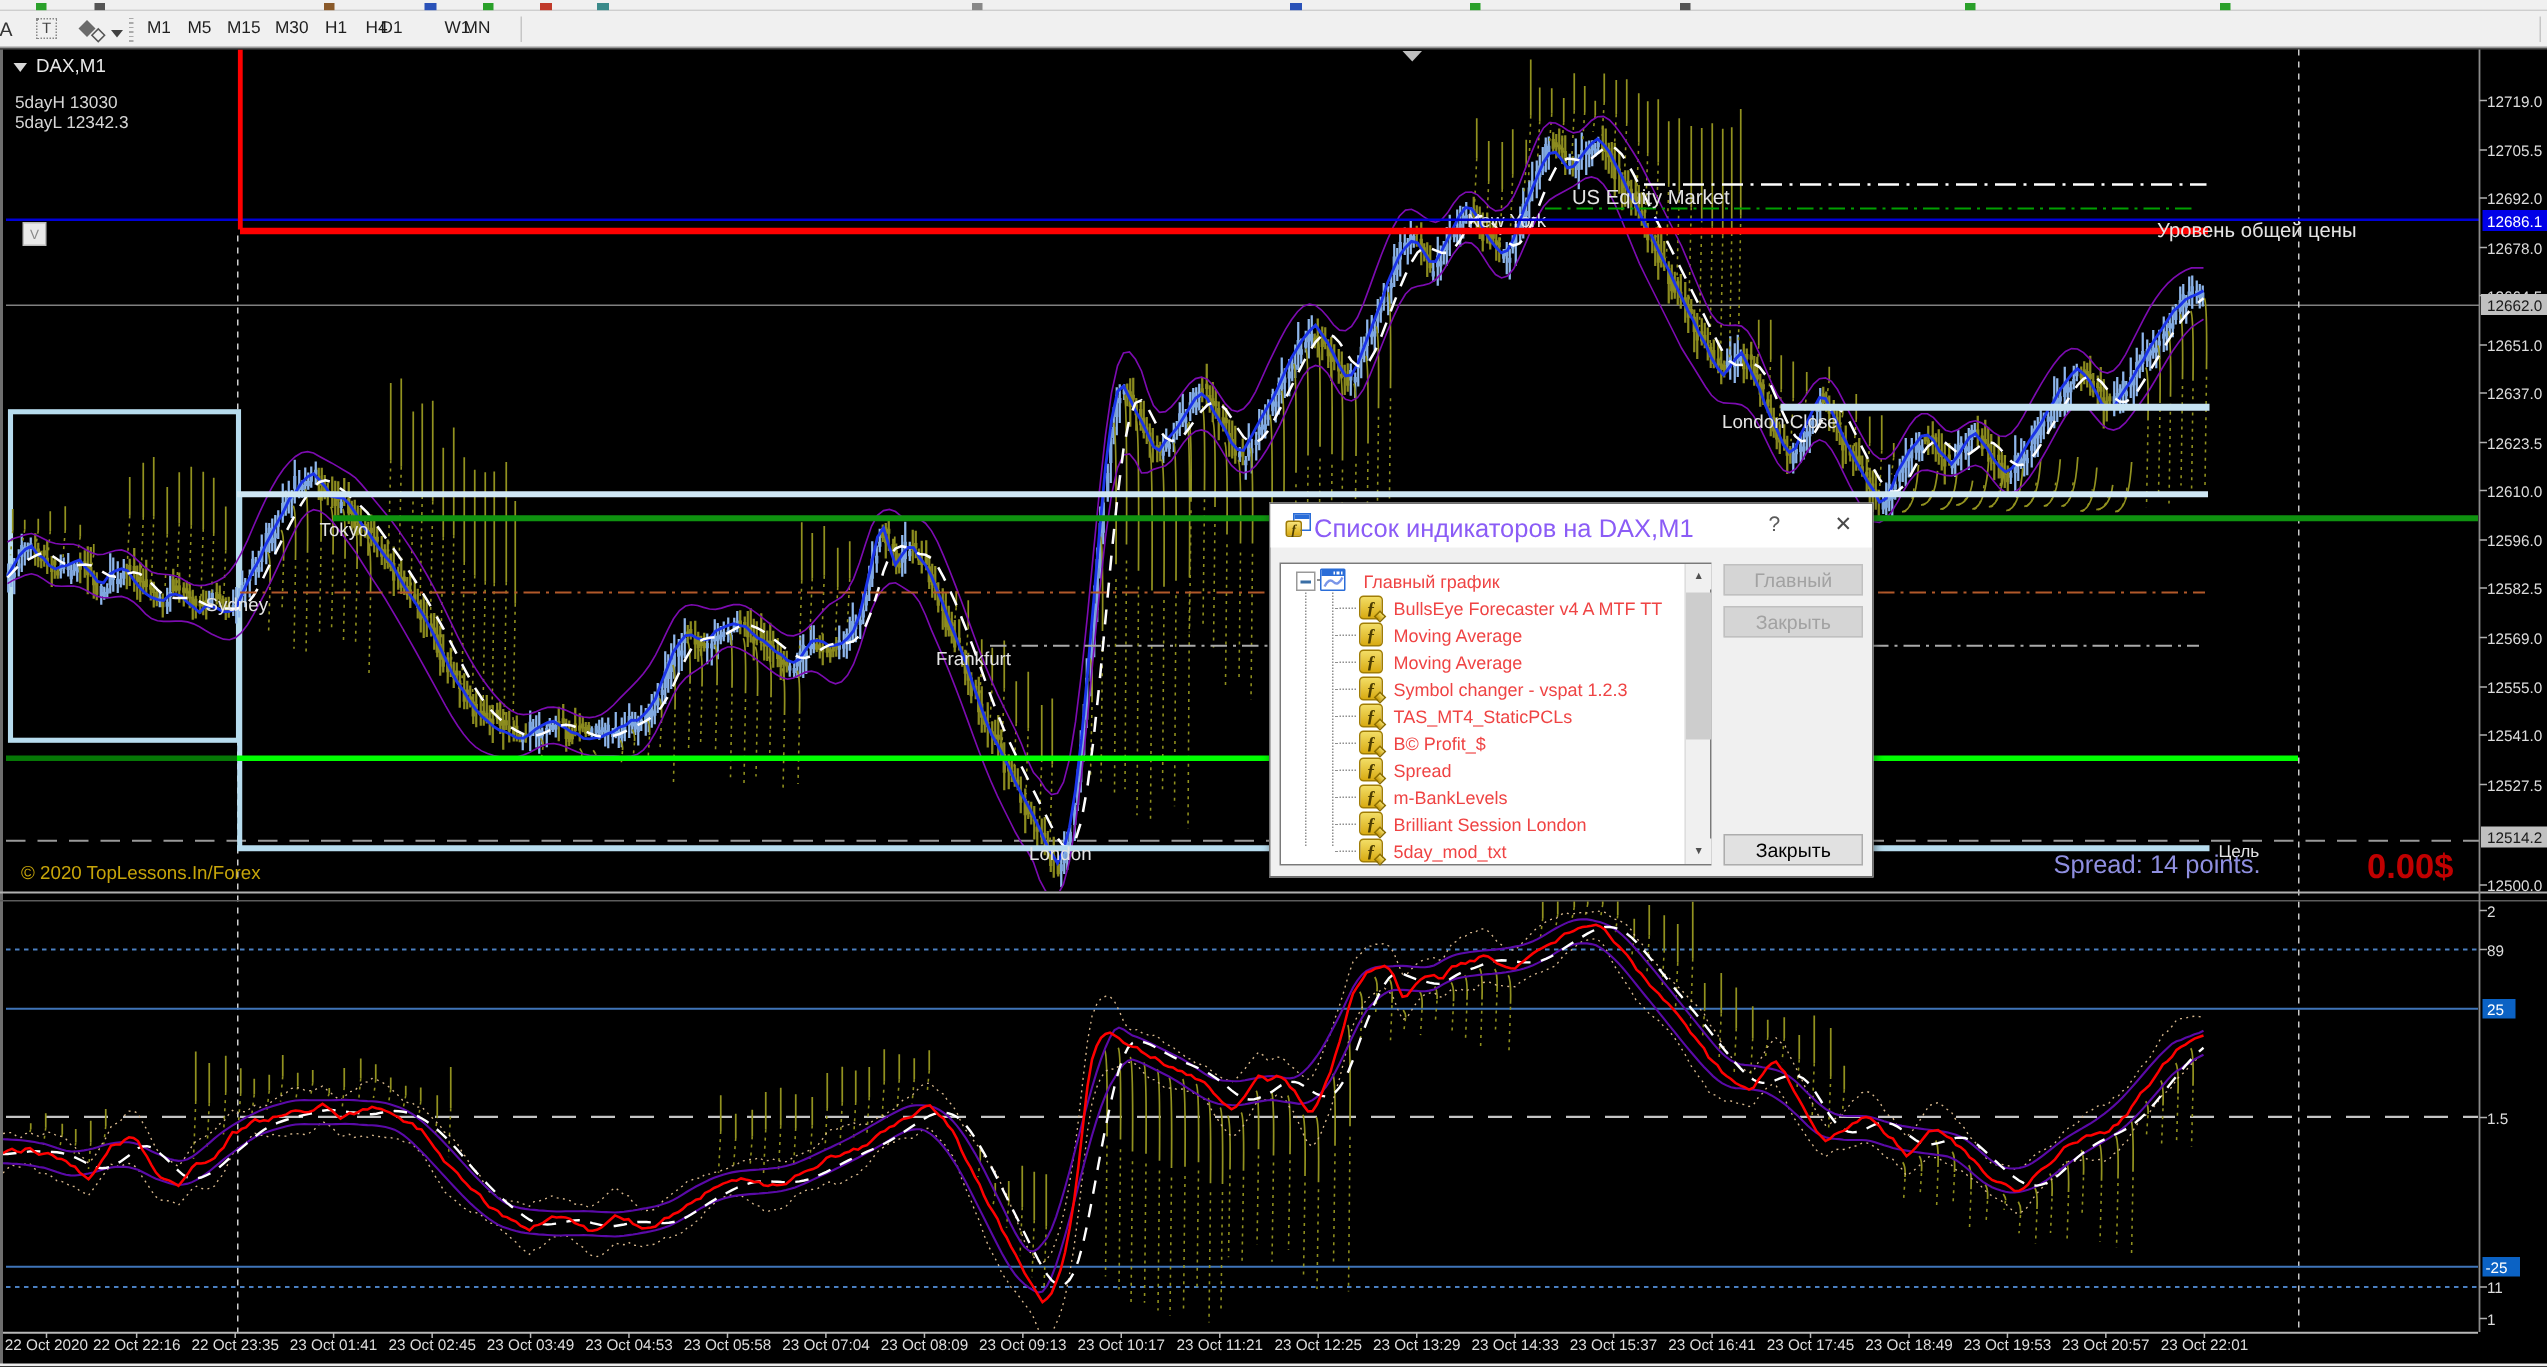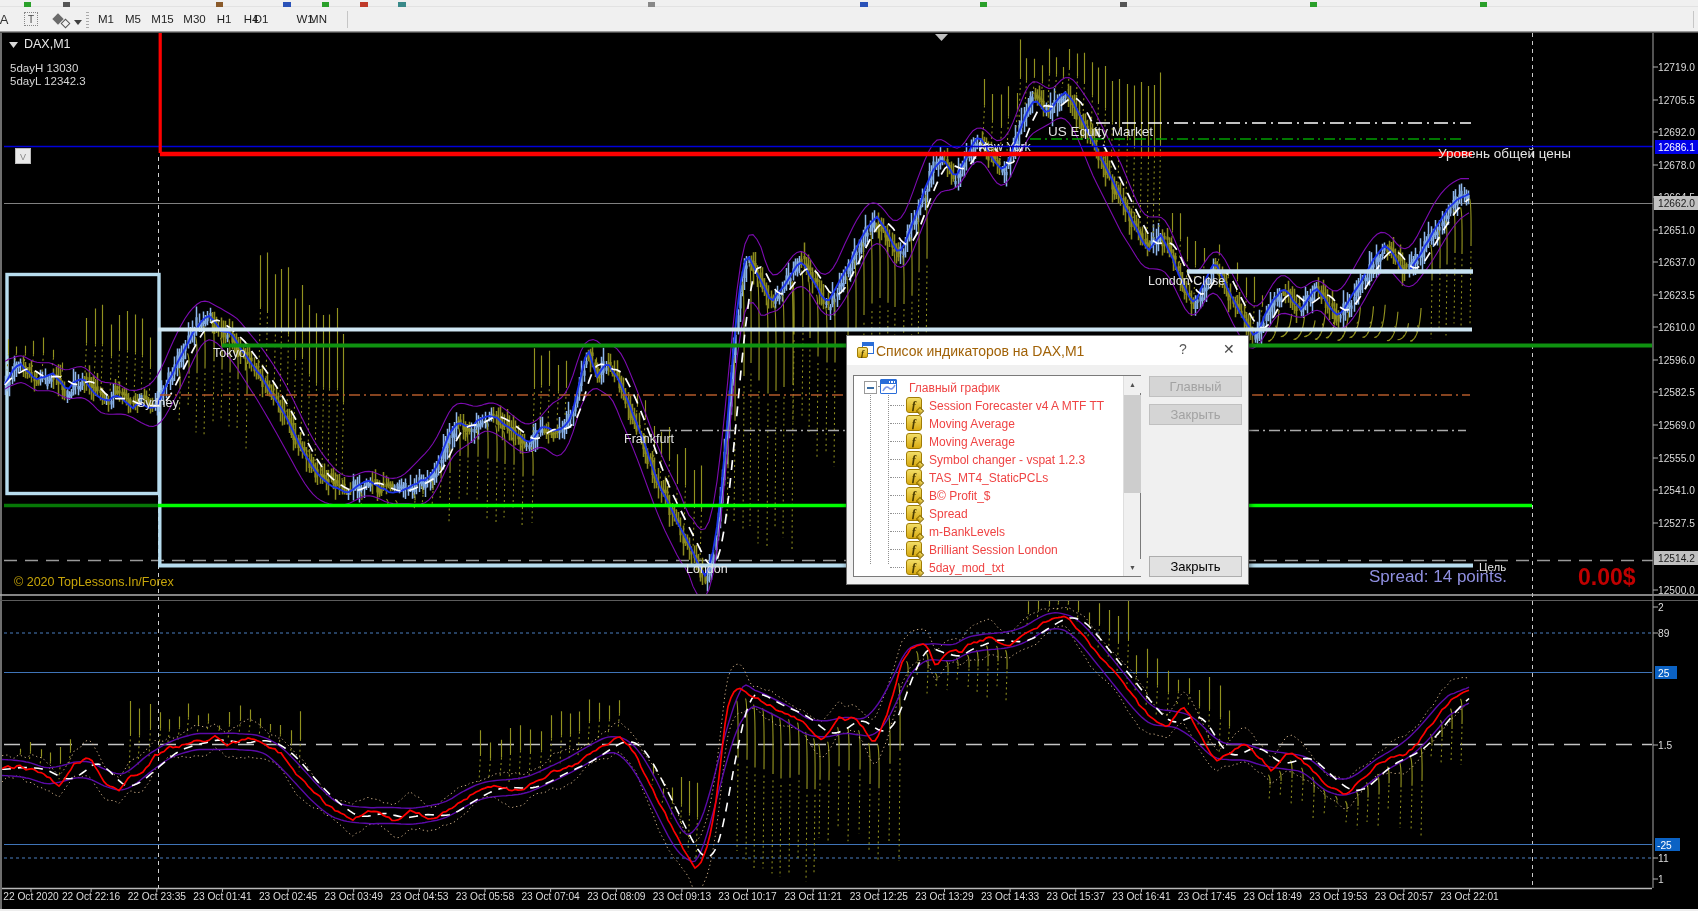--- a/index.html
+++ b/index.html
@@ -2,21 +2,21 @@
 <html><head><meta charset="utf-8"><style>
 *{margin:0;padding:0;box-sizing:border-box}
 body{width:1698px;height:911px;overflow:hidden;position:relative;background:#000;font-family:"Liberation Sans",sans-serif}
 #strip{position:absolute;left:0;top:0;width:1698px;height:7px;background:#f0f0f0;border-bottom:1px solid #e2e2e2;z-index:3}
 #tbar{position:absolute;left:0;top:7px;width:1698px;height:25px;background:#f0f0f0;z-index:3;border-bottom:1px solid #989898}
 .tfb{position:absolute;top:3px;height:19px;line-height:19px;font-size:11.5px;color:#1e1e1e;text-align:center}
 .sep{position:absolute;top:4px;width:1px;height:17px;background:#c6c6c6}
 .grip{position:absolute;left:86px;top:5px;width:3px;height:16px;background-image:repeating-linear-gradient(#aaa 0 1px,transparent 1px 3px)}
 #dlg{position:absolute;left:846px;top:335px;width:403px;height:250px;background:#f0f0f0;border:1px solid #707070;z-index:10;box-shadow:1px 2px 6px rgba(0,0,0,.55)}
 #dtitle{position:absolute;left:0;top:0;width:100%;height:29px;background:#fff}
-#dtitle .cap{position:absolute;left:29px;top:7px;font-size:14px;color:#a16207}
+#dtitle .cap{position:absolute;left:29px;top:7px;font-size:17px;color:#8b5cf6}
 #dtitle .qm{position:absolute;left:332px;top:5px;font-size:14px;color:#5a5a5a}
 #dtitle .xx{position:absolute;left:376px;top:5px;font-size:14px;color:#4a4a4a}
 .dicon{position:absolute;left:10px;top:6px;width:17px;height:16px}
 .dicon .w1{position:absolute;left:5px;top:0;width:12px;height:12px;background:#fff;border:1px solid #2a6dd8}
 .dicon .w1 b{display:block;height:3px;background:#2a6dd8}
 .dicon .w2{position:absolute;left:0;top:5px;width:11px;height:11px;background:linear-gradient(#f7e27a,#d9ab12);border:1px solid #a07d06;border-radius:2px;color:#4c3d02;font:italic bold 9px "Liberation Serif";text-align:center;line-height:11px}
 #dlist{position:absolute;left:6px;top:39px;width:288px;height:202px;background:#fff;border:1px solid #7a7a7a}
 .trow{position:absolute;left:0;height:18px;width:100%}
 .exp{position:absolute;left:10px;top:2px;width:13px;height:13px;border:1px solid #9a9a9a;background:#fff}
 .min{position:absolute;left:2px;top:5px;width:7px;height:1.6px;background:#3a6ea5}
@@ -293,21 +293,21 @@
             <i></i>
           </span>
           <svg width="14" height="9" style="position:absolute;left:1px;top:4px">
             <path d="M1 7q3-6 6-3t6-3" stroke="#7a96e8" stroke-width="1.6" fill="none"></path>
           </svg>
         </span>
         <span class="tt" style="left:55px">Главный график</span>
       </div>
       <div class="trow" style="top:21px">
         <span class="fic">ƒ<span class="dia"></span></span>
-        <span class="tt">Session Forecaster v4 A MTF TT</span>
+        <span class="tt">BullsEye Forecaster v4 A MTF TT</span>
       </div>
       <div class="trow" style="top:39px">
         <span class="fic">ƒ</span>
         <span class="tt">Moving Average</span>
       </div>
       <div class="trow" style="top:57px">
         <span class="fic">ƒ</span>
         <span class="tt">Moving Average</span>
       </div>
       <div class="trow" style="top:75px">

